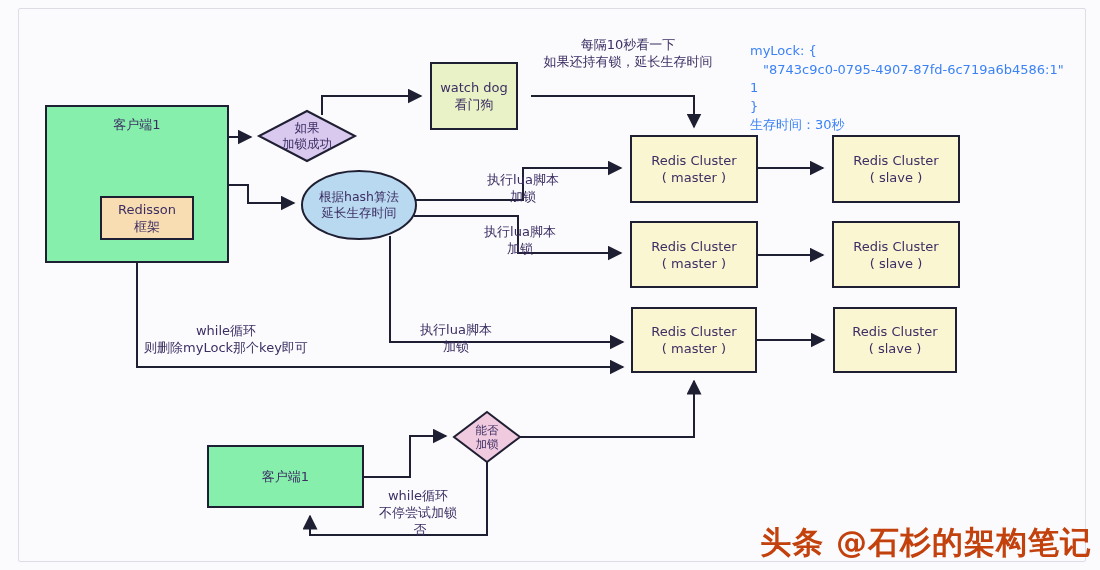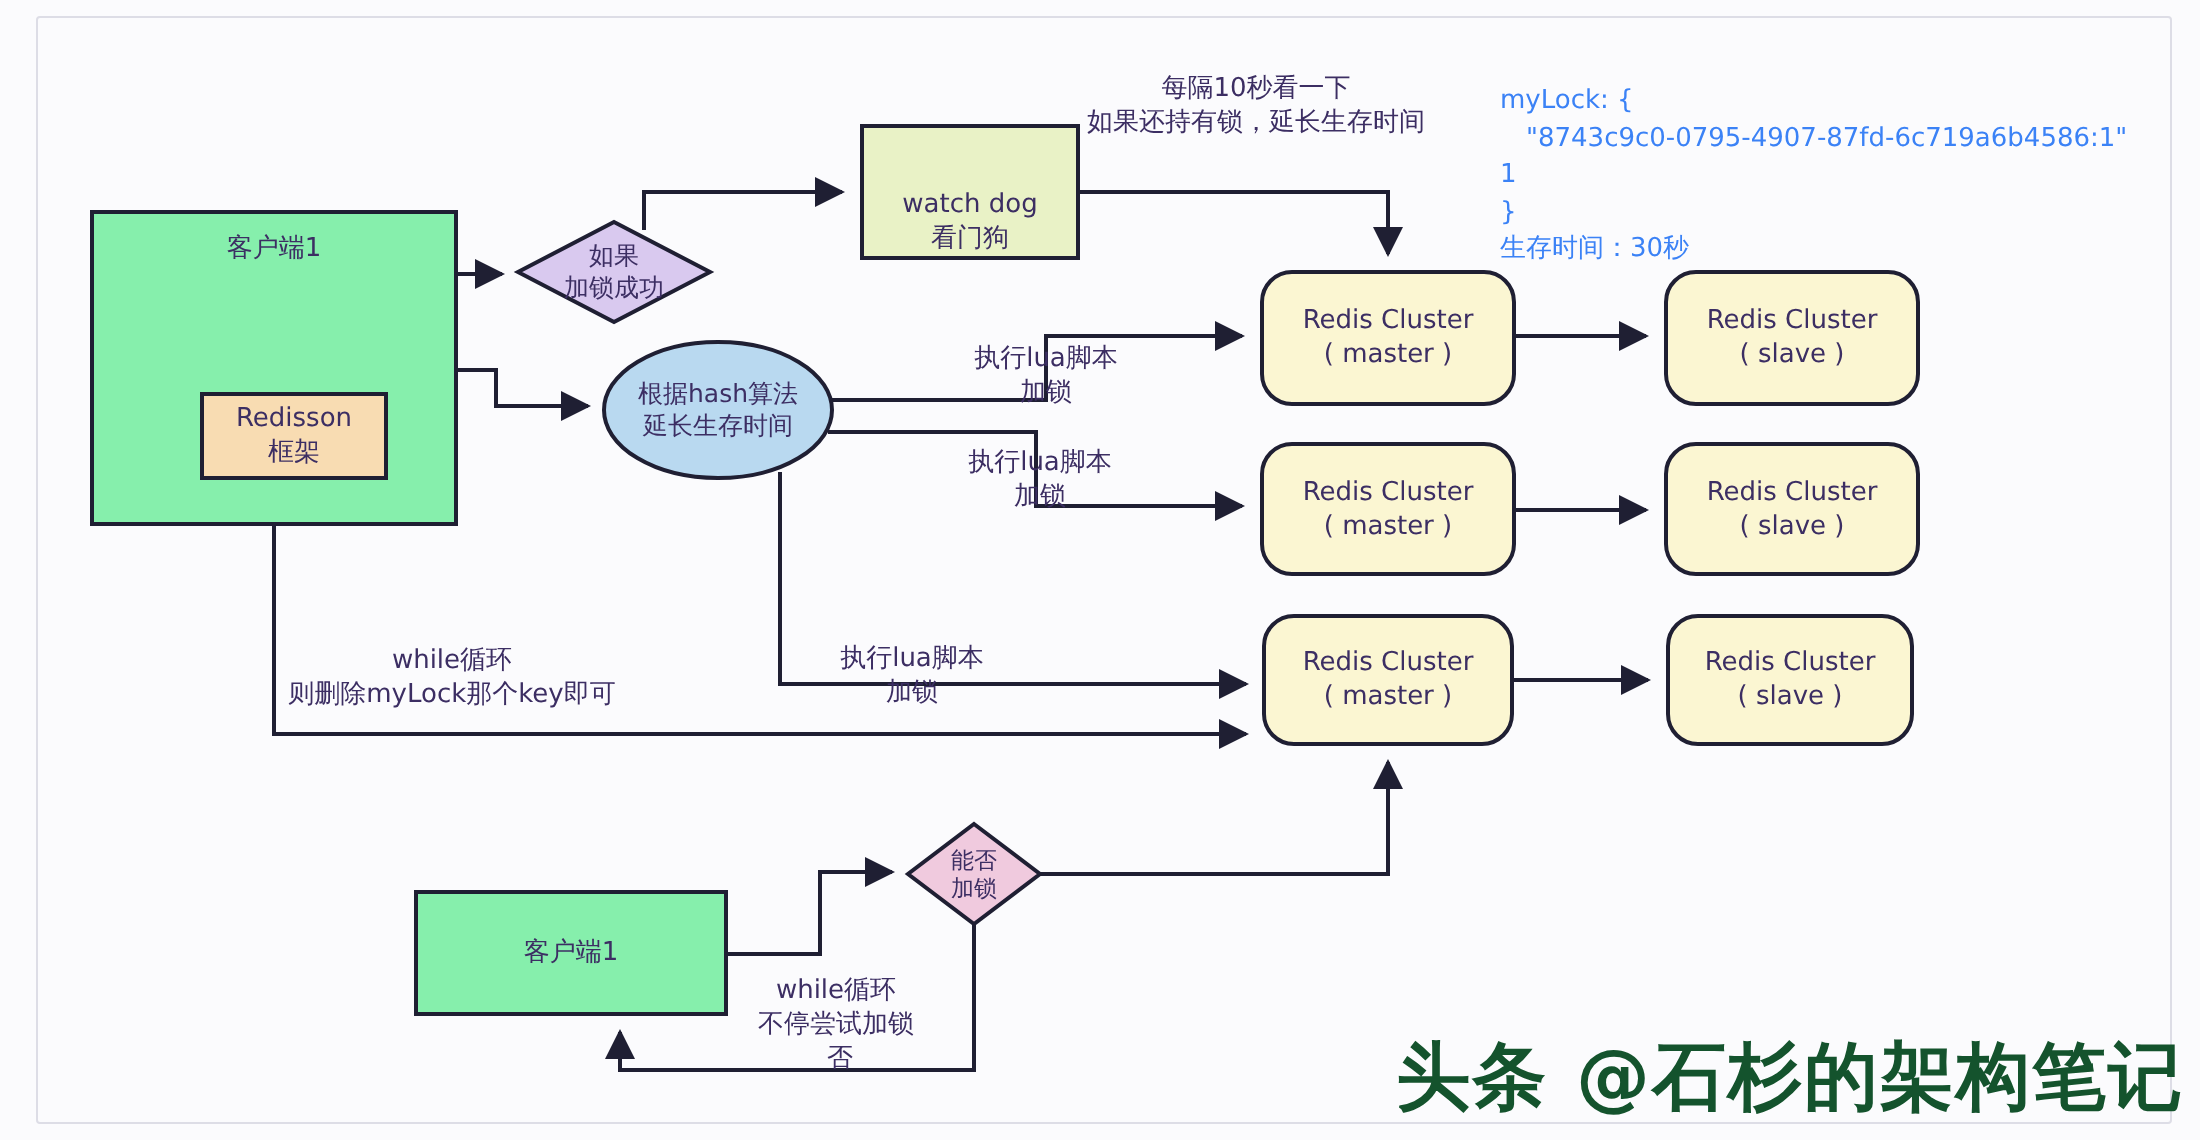--- a/index.html
+++ b/index.html
@@ -15,38 +15,38 @@
   }
   svg.wires{position:absolute;left:0;top:0;width:1100px;height:570px;}
   .node{
     position:absolute;box-sizing:border-box;border:2px solid #1f1f33;
     display:flex;flex-direction:column;align-items:center;justify-content:center;
     font-size:13px;line-height:17px;text-align:center;
   }
   .mint{background:#86efac;}
   .peach{background:#f8dcb2;margin-top:32px;}
   .lime{background:#e9f2c6;}
-  .cream{background:#fbf6d2;border-radius:16px;}
+  .cream{background:#fbf6d2;}
   .toplabel{justify-content:flex-start;padding-top:9px;}
   .lbl{
     position:absolute;font-size:13px;line-height:17px;text-align:center;
     transform:translateX(-50%);white-space:nowrap;
   }
   .shape-text{
     position:absolute;font-size:12.5px;line-height:16px;text-align:center;
     transform:translate(-50%,-50%);white-space:nowrap;
   }
   .red-note{
     position:absolute;left:750px;top:42px;color:#3b82f6;
     font-size:13px;line-height:18.5px;white-space:nowrap;
   }
   .red-note .indent{padding-left:13px;}
   .watermark{
     position:absolute;right:8px;bottom:6px;
-    font-size:37px;font-weight:bold;color:#14532d;letter-spacing:1px;
+    font-size:31px;font-weight:bold;color:#c2410c;letter-spacing:1px;
     white-space:nowrap;
   }
 </style>
 </head>
 <body>
 
 <div class="canvas">
 
   <div class="frame"></div>
 
@@ -84,21 +84,21 @@
   <div class="node peach" style="left:100px;top:164px;width:94px;height:44px;">
     <span>Redisson</span>
     <span>框架</span>
   </div>
 
   <div class="shape-text" style="left:307px;top:136px;">
     <div>如果</div>
     <div>加锁成功</div>
   </div>
 
-  <div class="node lime" style="left:430px;top:62px;width:110px;height:68px;justify-content:flex-end;">
+  <div class="node lime" style="left:430px;top:62px;width:88px;height:68px;">
     <span>watch dog</span>
     <span>看门狗</span>
   </div>
 
   <div class="shape-text" style="left:359px;top:205px;">
     <div>根据hash算法</div>
     <div>延长生存时间</div>
   </div>
 
   <div class="node cream" style="left:630px;top:135px;width:128px;height:68px;">

